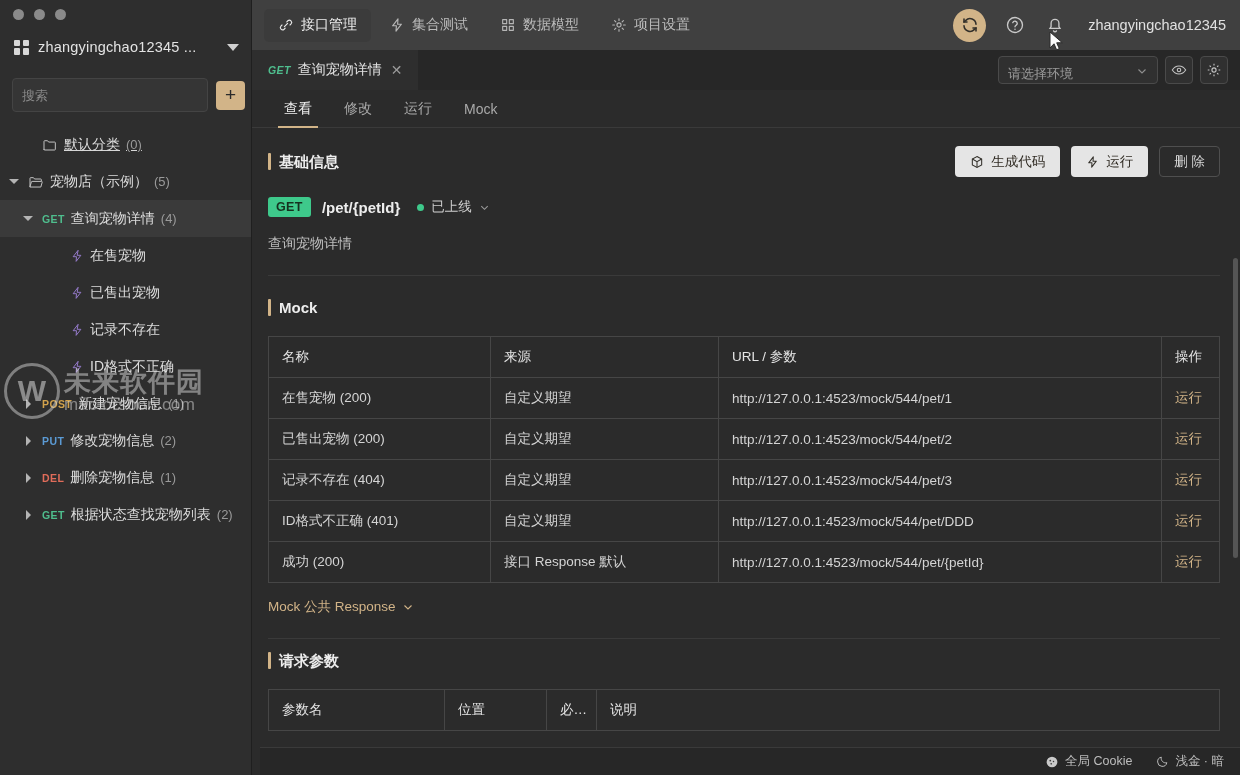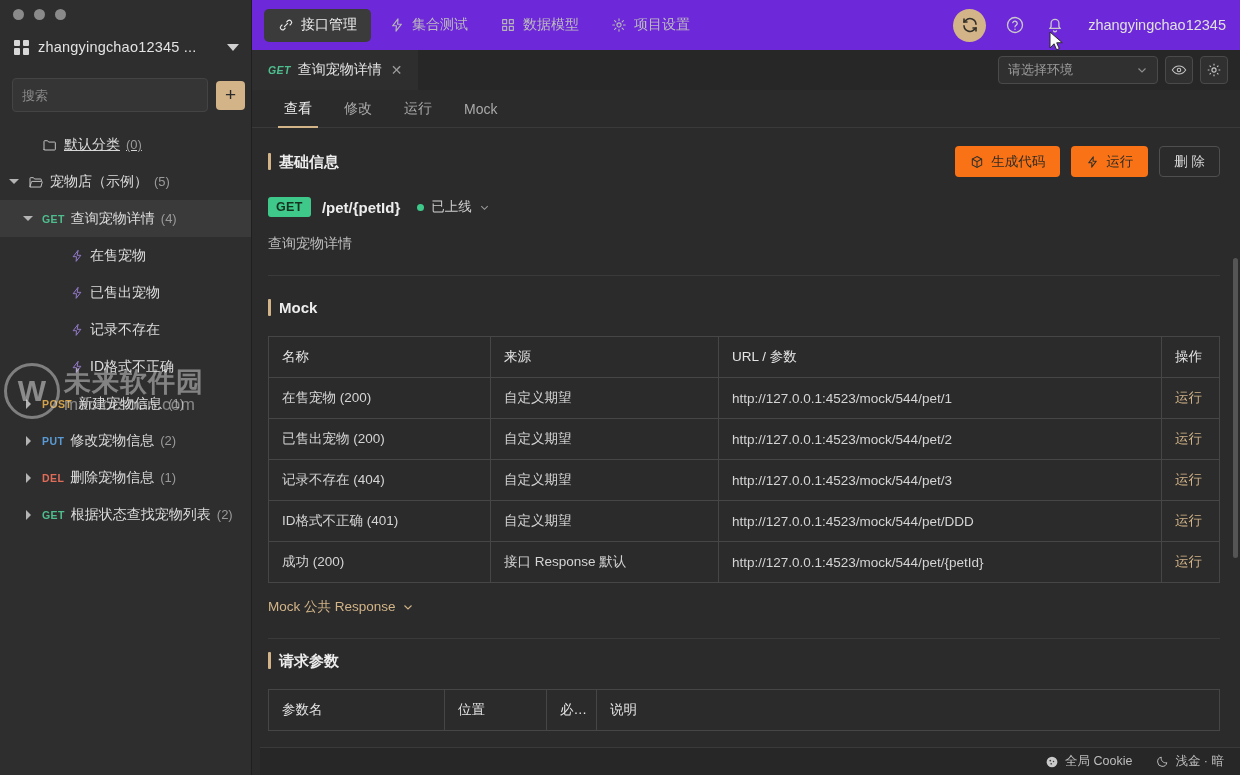--- a/index.html
+++ b/index.html
@@ -86,21 +86,21 @@
   .m-put  { color: #5b9bd5; }
   .m-del  { color: #e06c5a; }
   .tlabel { color: #dcdcdc; }
   .tcount { color: #9a9a9a; font-size: 13px; }
   .bolt { width: 14px; height: 16px; flex: 0 0 14px; display: block; }
 
   
   .main { flex: 1; display: flex; flex-direction: column; background: #2b2b2b; min-width: 0; position: relative; }
 
   .topbar {
-    height: 50px; background: #6d28d9;
+    height: 50px; background: #404040;
     display: flex; align-items: center; padding: 0 14px 0 12px;
     flex: 0 0 50px;
   }
   .navgroup { display: flex; align-items: center; gap: 4px; }
   .navitem {
     display: flex; align-items: center; gap: 7px;
     height: 33px; padding: 0 14px; border-radius: 5px;
     color: #bcbcbc; font-size: 14px; cursor: pointer; white-space: nowrap;
   }
   .navitem.active { background: #3b3b3b; color: #ededed; }
@@ -129,21 +129,21 @@
   .doctab-name { color: #e2e2e2; font-size: 14px; white-space: nowrap; }
   .tab-close { color: #9b9b9b; font-size: 14px; line-height: 1; cursor: pointer; padding: 0 2px; }
   .tabstrip-rest { flex: 1; }
   .env-wrap {
     position: absolute; right: 12px; top: 0; height: 40px;
     display: flex; align-items: center; gap: 7px;
   }
   .env-select {
     width: 160px; height: 28px; background: #303030;
     border: 1px solid #4a4a4a; border-radius: 4px;
-    display: flex; align-items: center; padding: 0 9px;
+    display: flex; padding: 8px 9px;
     color: #9c9c9c; font-size: 13px; cursor: pointer;
   }
   .env-select span { flex: 1; }
   .env-ic-btn {
     width: 28px; height: 28px; border: 1px solid #4a4a4a; border-radius: 4px;
     background: #303030; display: flex; align-items: center; justify-content: center; cursor: pointer;
   }
 
   
   .subtabs {
@@ -177,21 +177,21 @@
   .sect-head { display: flex; align-items: center; }
   .sect-head .grow { flex: 1; }
 
   .btnrow { display: flex; align-items: center; gap: 11px; }
   .btn {
     height: 31px; display: flex; align-items: center; gap: 7px;
     padding: 0 14px; border-radius: 4px; font-size: 13.5px;
     cursor: pointer; white-space: nowrap; border: 1px solid transparent;
     font-family: inherit;
   }
-  .btn-gold { background: #f97316; color: #2f2a22; }
+  .btn-gold { background: #e5e5e5; color: #2f2a22; }
   .btn-ghost { background: transparent; color: #d8d8d8; border: 1px solid #4f4f4f; }
 
   .pathrow { display: flex; align-items: center; gap: 11px; margin-top: 20px; }
   .badge-get {
     background: #3ec98b; color: #16311f; font-size: 12.5px; font-weight: bold;
     padding: 3px 8px; border-radius: 3px; letter-spacing: .4px;
   }
   .path { color: #ededed; font-size: 15px; font-weight: bold; }
   .online {
     display: flex; align-items: center; gap: 7px; margin-left: 6px;

